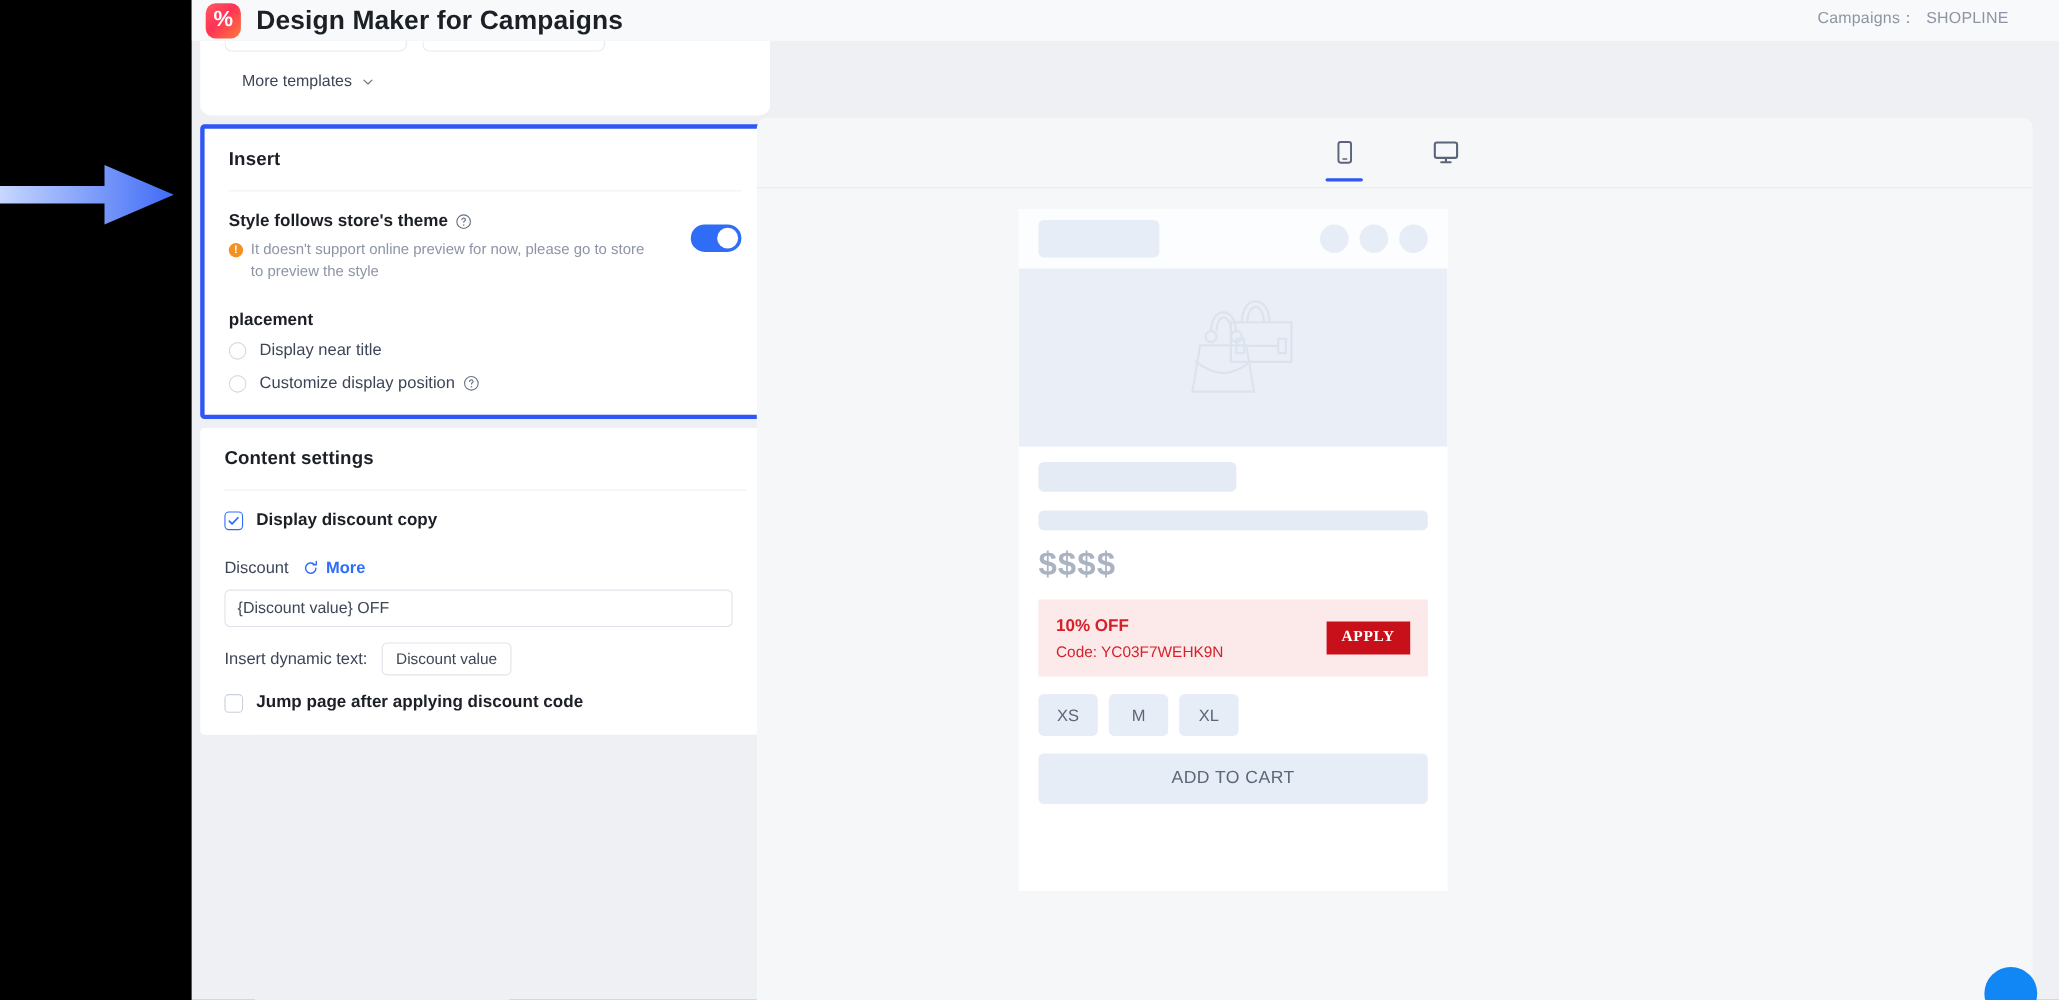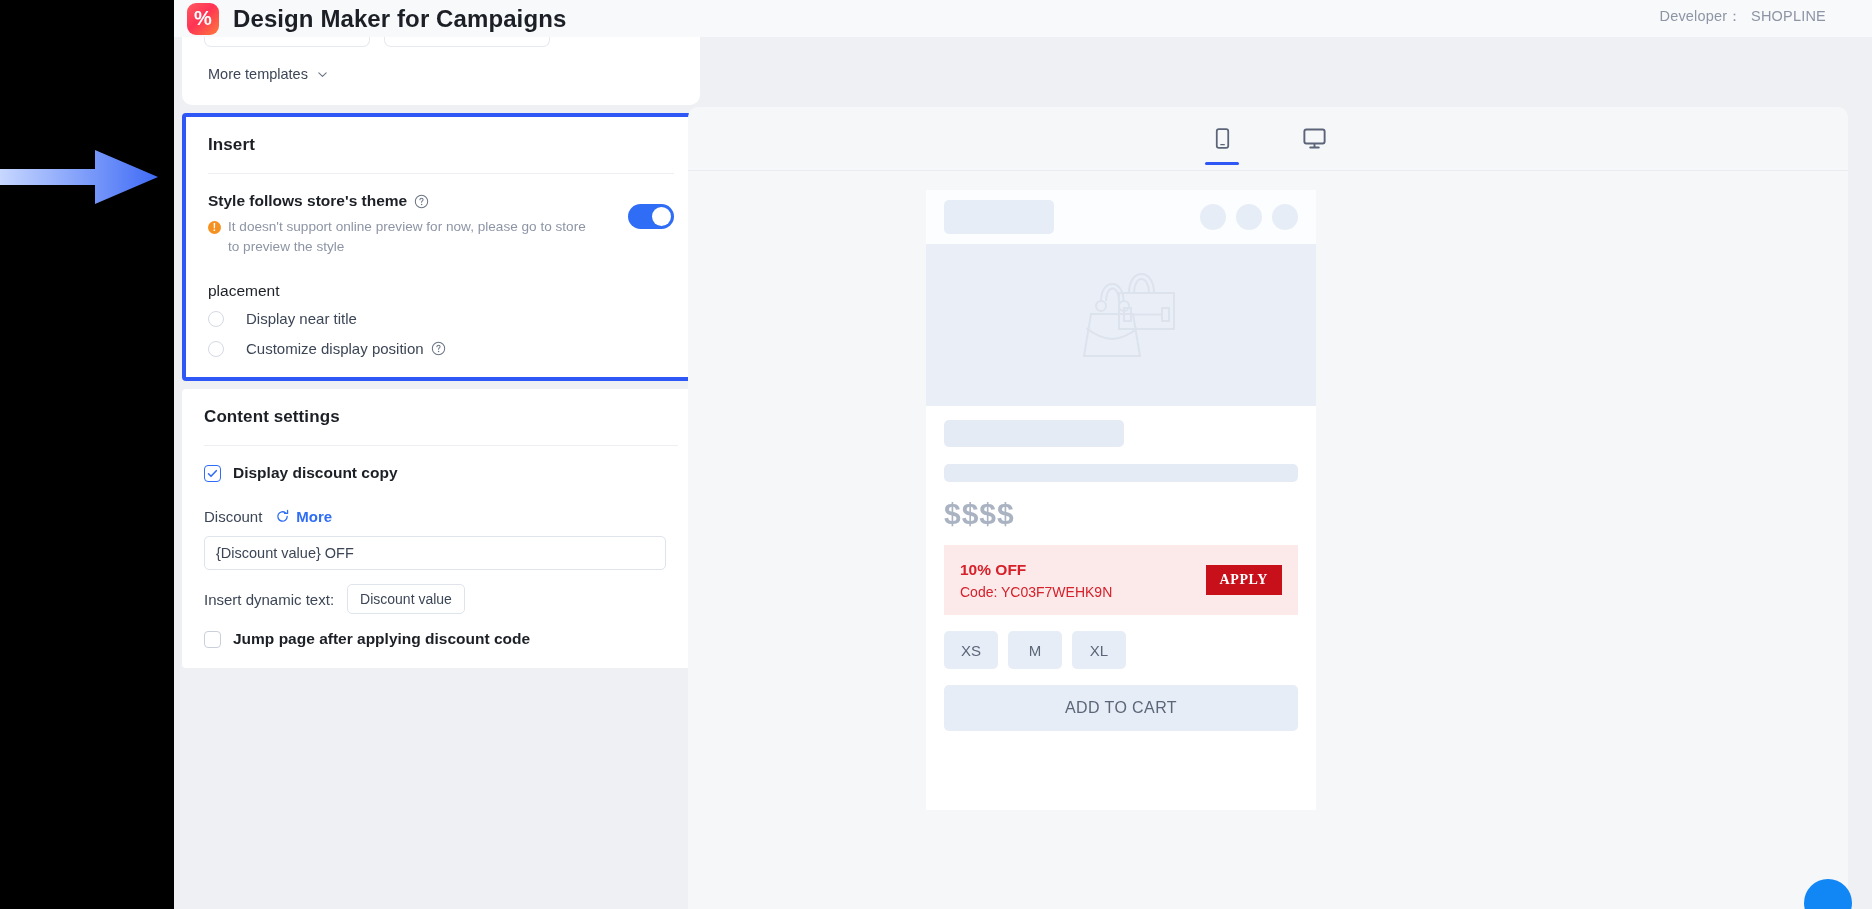--- a/index.html
+++ b/index.html
@@ -34,21 +34,21 @@
   .app-title { margin-left: 14px; font-size: 24px; font-weight: 700; color: #1c2026; letter-spacing:.1px;}
   .dev-label { position: absolute; right: 46px; top: 7px; font-size: 14.5px; color: #8d95a5; letter-spacing:.2px;}
   .dev-label .dev-name { color:#8d95a5; margin-left: 9px;}
 
   
   .left-col { position: absolute; left: 0px; top: 37px; width: 534px; height: 872px; overflow: hidden; }
 
   .tpl-card { position:relative; height: 68px; border-radius: 0 0 10px 10px; margin: 0 8px 8px 8px; background:#fff; }
   .tpl-stubs { position:absolute; left: 22px; top: 0; display:flex; gap: 14px; }
   .tpl-stub { width: 166px; height: 10px; border:1px solid #e6e9ef; border-top: none; border-radius: 0 0 7px 7px; background:#fff;}
-  .more-templates { position:absolute; left: 26px; top: 29px; display:flex; align-items:center; gap: 9px; font-size: 14.5px; color:#3c4656; cursor:pointer; }
+  .more-templates { position:absolute; left: 38px; top: 29px; display:flex; align-items:center; gap: 9px; font-size: 14.5px; color:#3c4656; cursor:pointer; }
   .chev { width: 11px; height: 11px; }
 
   
   .design-card {
     position: relative; margin: 0 8px 8px 8px; background:#fff; border-radius: 4px;
     border: 4px solid #2f57f5; padding: 0;
   }
   .panel-head { padding: 18px 22px 0 22px; }
   .panel-title { font-size: 17px; font-weight: 600; color:#1c2026; letter-spacing:.1px;}
   .panel-rule { height:1px; background:#edeff3; margin: 18px 0 0 0; }
@@ -56,23 +56,23 @@
 
   .row-label { font-size: 15.5px; font-weight: 600; color:#1c2026; display:flex; align-items:center; gap:7px;}
   .qmark { width:15px; height:15px; flex:0 0 auto;}
   .hint-row { display:flex; gap:7px; margin-top: 7px; max-width: 390px; }
   .hint-ico { width:13px;height:13px;border-radius:50%;background:#f59120;color:#fff;font-size:10px;line-height:13px;text-align:center;font-weight:700;flex:0 0 auto;margin-top:4px;}
   .hint-text { font-size:13.6px; color:#8d95a5; line-height:1.45; }
 
   .switch { position:absolute; right: 22px; top: 30px; width:46px; height:25px; border-radius:13px; background:#2f6df6; cursor:pointer;}
   .switch .knob { position:absolute; right:3px; top:3px; width:19px;height:19px;border-radius:50%;background:#fff; }
 
-  .sub-label { margin-top: 26px; font-size: 15.5px; font-weight:400; color:#1c2026;}
+  .sub-label { margin-top: 26px; font-size: 15.5px; font-weight:700; color:#1c2026;}
   .radio-list { margin-top: 10px; display:flex; flex-direction:column; gap: 13px; }
-  .radio-item { display:flex; align-items:center; gap: 22px; cursor:pointer;}
+  .radio-item { display:flex; align-items:center; gap: 12px; cursor:pointer;}
   .radio { width:16px;height:16px;border-radius:50%;border:1.6px solid #d4d9e2;background:#fff;flex:0 0 auto;position:relative;}
   .radio.on { border-color:#2f6df6; }
   .radio.on::after{content:"";position:absolute;left:3.2px;top:3.2px;width:7px;height:7px;border-radius:50%;background:#2f6df6;}
   .radio-lbl { font-size:15px; color:#3c4656; display:flex;align-items:center;gap:7px;}
 
   
   .content-card { margin: 0 8px 8px 8px; background:#fff; border-radius: 4px; }
   .chk { width:17px;height:17px;border-radius:4px;border:1.5px solid #c9d0dc;background:#fff;flex:0 0 auto;position:relative;}
   .chk.on { background:#fff;border-color:#2f6df6; }
   .chk.on svg { position:absolute; left:1px; top:1px;}
@@ -131,21 +131,21 @@
 <body>
 
 <div id="root">
 
   <div class="app">
 
     <div class="topbar">
       <div class="app-logo">%</div>
       <div class="app-title">Design Maker for Campaigns</div>
       <div class="dev-label">
-        <span>Developer：</span><span class="dev-name">SHOPLINE</span>
+        <span>Campaigns：</span><span class="dev-name">SHOPLINE</span>
       </div>
     </div>
 
     <div class="left-col">
 
       <div class="tpl-card">
         <div class="tpl-stubs">
           <div class="tpl-stub"></div>
           <div class="tpl-stub"></div>
         </div>

